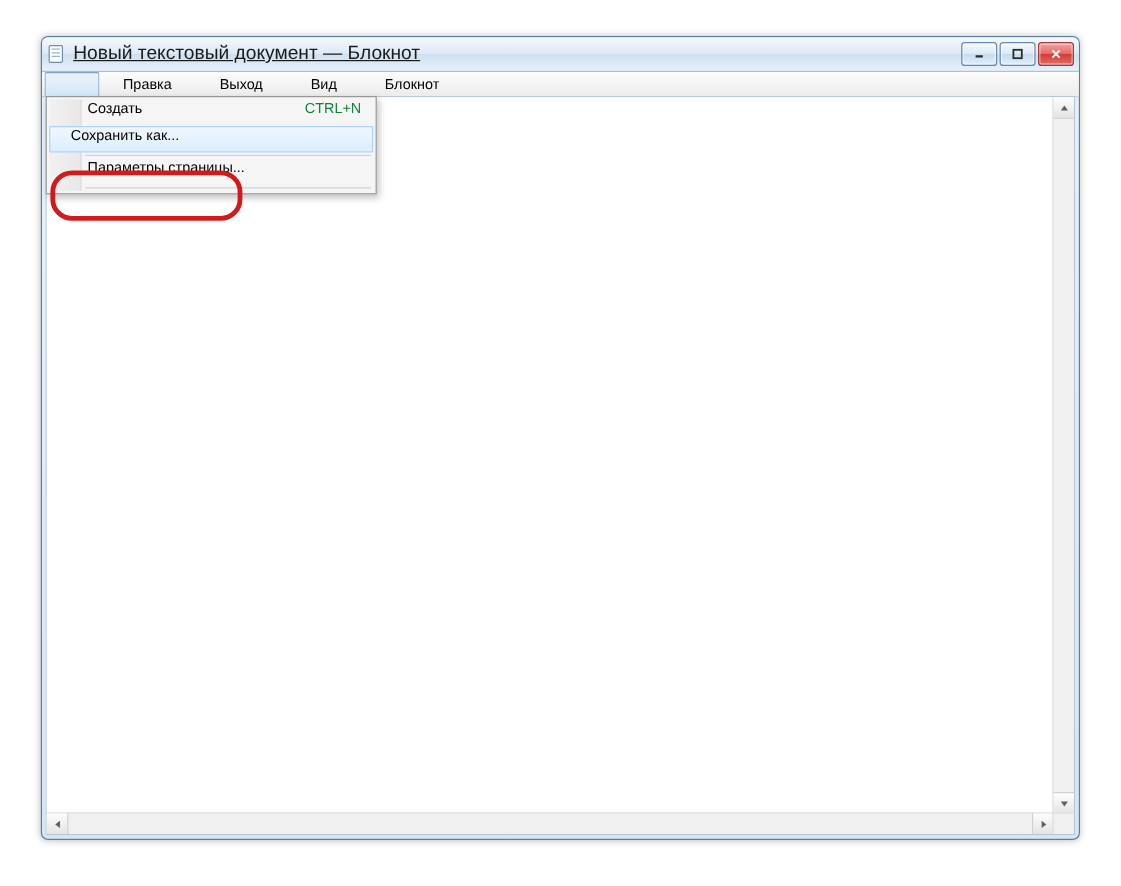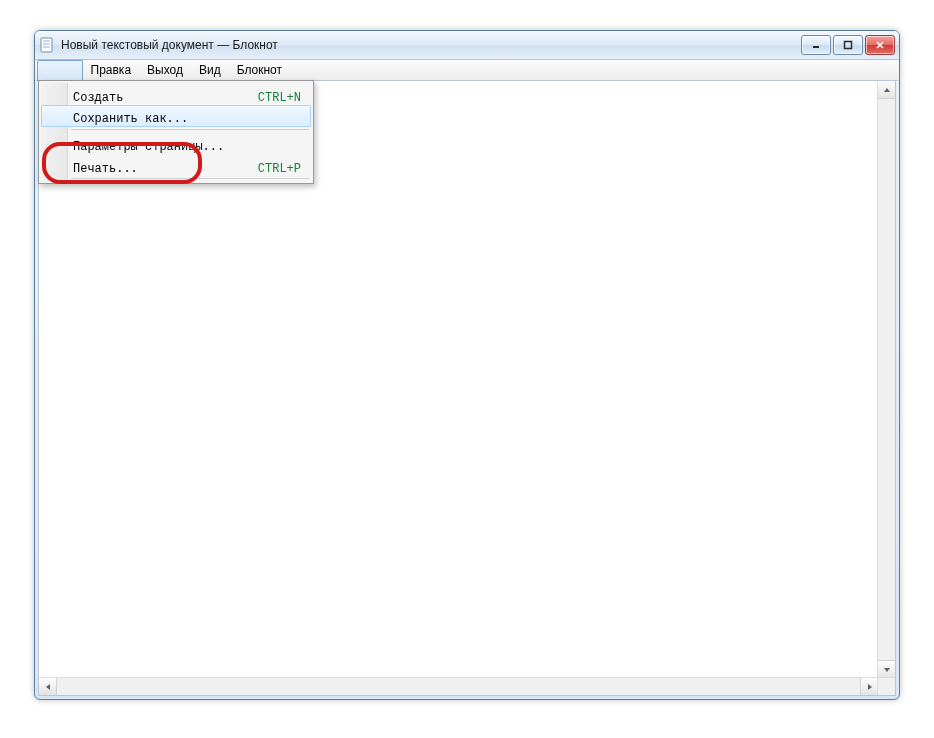--- a/index.html
+++ b/index.html
@@ -45,22 +45,23 @@
     border-bottom: 1px solid #a9c2da;
   }
   .titlebar .icon {
     width: 16px; height: 16px;
     margin-right: 6px;
     display: inline-block;
   }
   .titlebar .title {
     flex: 1;
     color: #1a1a1a;
-    font-size: 12px;
+    font-size: 16px;
     white-space: nowrap;
+    text-decoration: underline;
   }
   .win-controls {
     display: flex;
     gap: 2px;
   }
   .win-btn {
     width: 28px;
     height: 18px;
     border: 1px solid #6b8aaa;
     border-radius: 3px;
@@ -79,21 +80,21 @@
   
   .menubar {
     height: 20px;
     background: linear-gradient(to bottom, #fcfcfc, #ececec);
     border-bottom: 1px solid #d0d0d0;
     display: flex;
     align-items: stretch;
     padding-left: 2px;
   }
   .menuitem {
-    padding: 2px 8px;
+    padding: 2px 20px;
     line-height: 16px;
     color: #000;
   }
   .menuitem.active {
     background: linear-gradient(to bottom, #eaf3fc, #d3e6f8);
     border: 1px solid #7da2ce;
     border-bottom: none;
     padding: 18px 7px 2px 7px;
     border-radius: 2px 2px 0 0;
   }
@@ -177,34 +178,33 @@
     width:26px;
     background: linear-gradient(to right,#f1f1f1,#e8e8e8);
     border-right:1px solid #d8d8d8;
   }
   .dropdown .inner {
     position:relative;
   }
   .dmenu-item {
     position: relative;
     display: flex;
-    align-items: flex-end;
+    align-items: flex-start;
     height: 22px;
     padding-left: 32px;
     padding-right: 10px;
-    font-family: Liberation Mono, monospace;
   }
   .dmenu-item .label { flex:1; }
   .dmenu-item .shortcut { color:#15803d; }
   .dmenu-item.hover {
     background: linear-gradient(to bottom,#eff7ff,#dceeff);
     border:1px solid #aed2f5;
     border-radius:1px;
     height:20px;
-    padding-left:31px; padding-right:9px;
+    padding-left:17px; padding-right:9px;
   }
   .dmenu-sep {
     margin: 2px 2px 2px 30px;
     height:1px;
     background:#d0d0d0;
   }
 
   
   .highlight {
     position:absolute;
@@ -306,23 +306,19 @@
       </div>
       <div class="dmenu-item hover">
         <span class="label">Сохранить как...</span>
         <span class="shortcut"></span>
       </div>
       <div class="dmenu-sep"></div>
       <div class="dmenu-item">
         <span class="label">Параметры страницы...</span>
         <span class="shortcut"></span>
       </div>
-      <div class="dmenu-item">
-        <span class="label">Печать...</span>
-        <span class="shortcut">CTRL+P</span>
-      </div>
       <div class="dmenu-sep"></div>
     </div>
   </div>
 
   <div class="highlight"></div>
 
 </div>
 
 </body></html>

